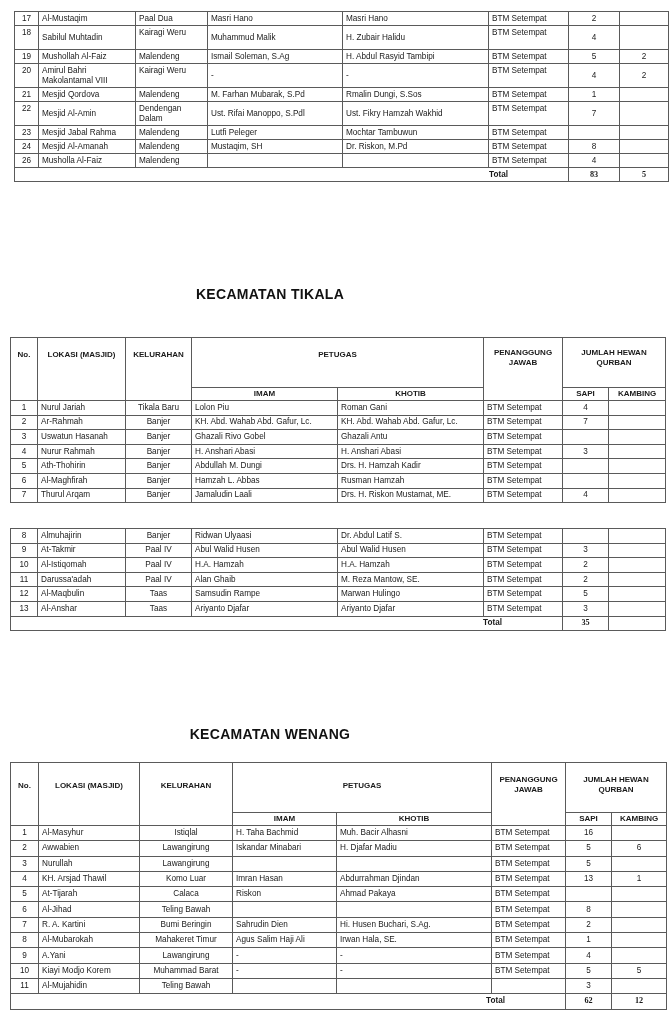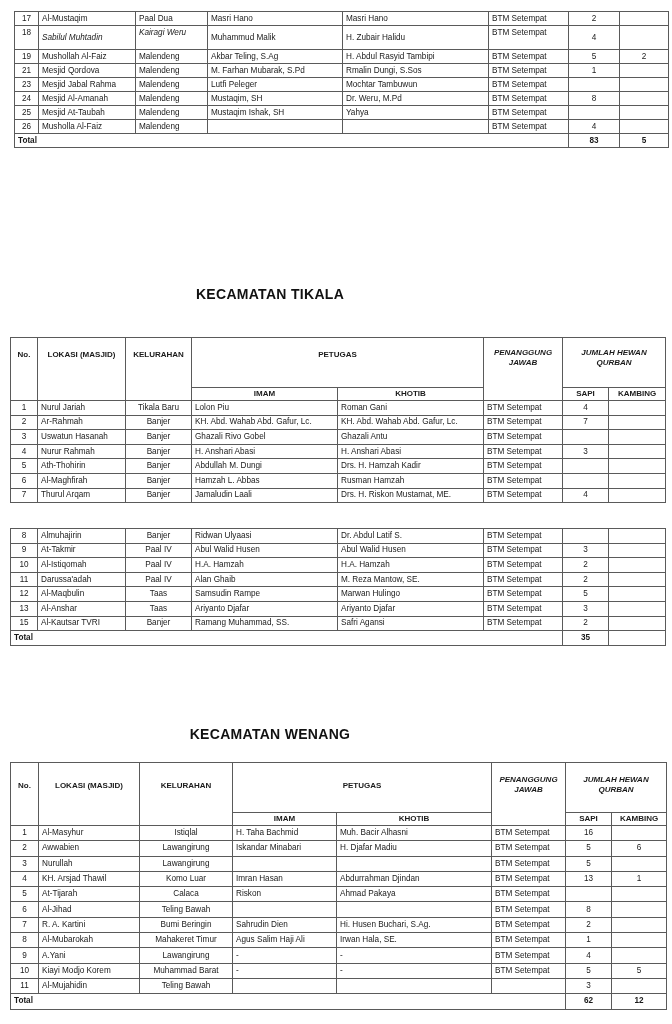--- a/index.html
+++ b/index.html
@@ -8,23 +8,23 @@
     font-family: "Liberation Sans", sans-serif; color: #1a1a1a;
   }
   table { border-collapse: collapse; position: absolute; table-layout: fixed; }
   td, th {
     border: 1px solid #5a5a5a; font-size: 8.2px; padding: 0 3px;
     line-height: 10px; vertical-align: middle; overflow: hidden; white-space: nowrap;
   }
   th { font-weight: bold; font-size: 8px; }
   .c { text-align: center; }
   .no { text-align: center; }
-  .wrap { white-space: normal; font-style: italic; }
-  .bold { font-weight: bold; }
-  .total-label { padding-right: 60px; font-weight: bold; }
+  .wrap { white-space: normal; }
+  .bold { font-weight: bold; font-family: Liberation Serif, serif; }
+  .total-label { text-align: right; padding-right: 60px; font-weight: bold; }
   .section-title {
     position: absolute; left: 0; width: 540px; text-align: center;
     font-weight: bold; font-size: 14px; letter-spacing: 0.3px; color: #111;
   }
   
   #t1 { left: 14px; top: 11px; width: 654px; }
   #t1 tr { height: 14px; }
   #t1 tr.tall { height: 24px; }
   
   #t2a { left: 10px; top: 337px; width: 655px; }
@@ -71,64 +71,74 @@
         <td>Muhammud Malik</td>
         <td>H. Zubair Halidu</td>
         <td class="tm">BTM Setempat</td>
         <td class="c">4</td>
         <td class="c"></td>
       </tr>
       <tr>
         <td class="no">19</td>
         <td>Mushollah Al-Faiz</td>
         <td>Malendeng</td>
-        <td>Akbar Teling, S.Ag</td>
+        <td>Ismail Soleman, S.Ag</td>
         <td>H. Abdul Rasyid Tambipi</td>
         <td>BTM Setempat</td>
         <td class="c">5</td>
+        <td class="c">2</td>
+      </tr>
+      <tr class="tall">
+        <td class="no tm">20</td>
+        <td class="wrap">Amirul Bahri Makolantamal VIII</td>
+        <td class="wrap tm">Kairagi Weru</td>
+        <td>-</td>
+        <td>-</td>
+        <td class="tm">BTM Setempat</td>
+        <td class="c">4</td>
         <td class="c">2</td>
       </tr>
       <tr>
         <td class="no">21</td>
         <td>Mesjid Qordova</td>
         <td>Malendeng</td>
         <td>M. Farhan Mubarak, S.Pd</td>
         <td>Rmalin Dungi, S.Sos</td>
         <td>BTM Setempat</td>
         <td class="c">1</td>
         <td class="c"></td>
       </tr>
+      <tr class="tall">
+        <td class="no tm">22</td>
+        <td class="wrap">Mesjid Al-Amin</td>
+        <td class="wrap tm">Dendengan Dalam</td>
+        <td>Ust. Rifai Manoppo, S.Pdl</td>
+        <td>Ust. Fikry Hamzah Wakhid</td>
+        <td class="tm">BTM Setempat</td>
+        <td class="c">7</td>
+        <td class="c"></td>
+      </tr>
       <tr>
         <td class="no">23</td>
         <td>Mesjid Jabal Rahma</td>
         <td>Malendeng</td>
         <td>Lutfi Peleger</td>
         <td>Mochtar Tambuwun</td>
         <td>BTM Setempat</td>
         <td class="c"></td>
         <td class="c"></td>
       </tr>
       <tr>
         <td class="no">24</td>
         <td>Mesjid Al-Amanah</td>
         <td>Malendeng</td>
         <td>Mustaqim, SH</td>
-        <td>Dr. Weru, M.Pd</td>
+        <td>Dr. Riskon, M.Pd</td>
         <td>BTM Setempat</td>
         <td class="c">8</td>
-        <td class="c"></td>
-      </tr>
-      <tr>
-        <td class="no">25</td>
-        <td>Mesjid At-Taubah</td>
-        <td>Malendeng</td>
-        <td>Mustaqim Ishak, SH</td>
-        <td>Yahya</td>
-        <td>BTM Setempat</td>
-        <td class="c"></td>
         <td class="c"></td>
       </tr>
       <tr>
         <td class="no">26</td>
         <td>Musholla Al-Faiz</td>
         <td>Malendeng</td>
         <td></td>
         <td></td>
         <td>BTM Setempat</td>
         <td class="c">4</td>
@@ -311,30 +321,20 @@
         <td class="no">13</td>
         <td>Al-Anshar</td>
         <td class="c">Taas</td>
         <td>Ariyanto Djafar</td>
         <td>Ariyanto Djafar</td>
         <td>BTM Setempat</td>
         <td class="c">3</td>
         <td class="c"></td>
       </tr>
       <tr>
-        <td class="no">15</td>
-        <td>Al-Kautsar TVRI</td>
-        <td class="c">Banjer</td>
-        <td>Ramang Muhammad, SS.</td>
-        <td>Safri Agansi</td>
-        <td>BTM Setempat</td>
-        <td class="c">2</td>
-        <td class="c"></td>
-      </tr>
-      <tr>
         <td colspan="6" class="total-label">Total</td>
         <td class="c bold">35</td>
         <td class="c bold"></td>
       </tr>
     </tbody>
 </table>
 
 <div class="section-title" style="top:726px">KECAMATAN  WENANG</div>
 
 <table id="t3">

